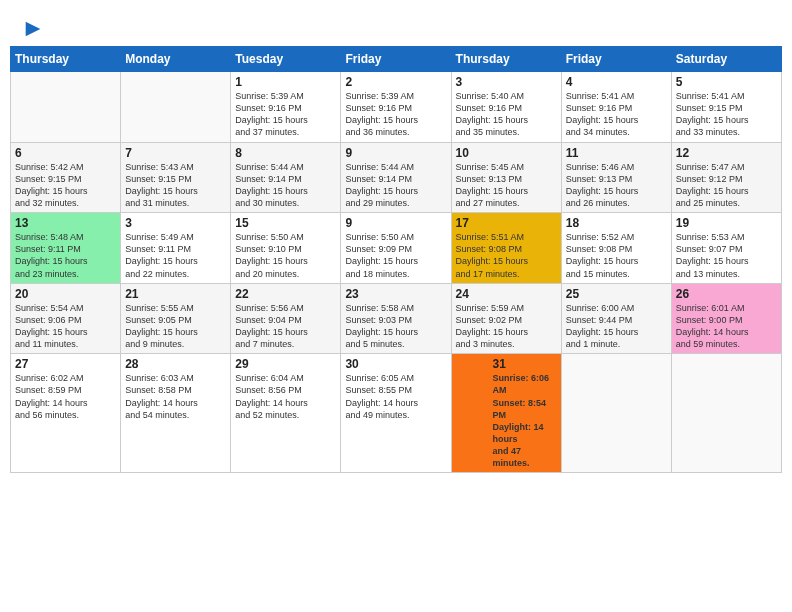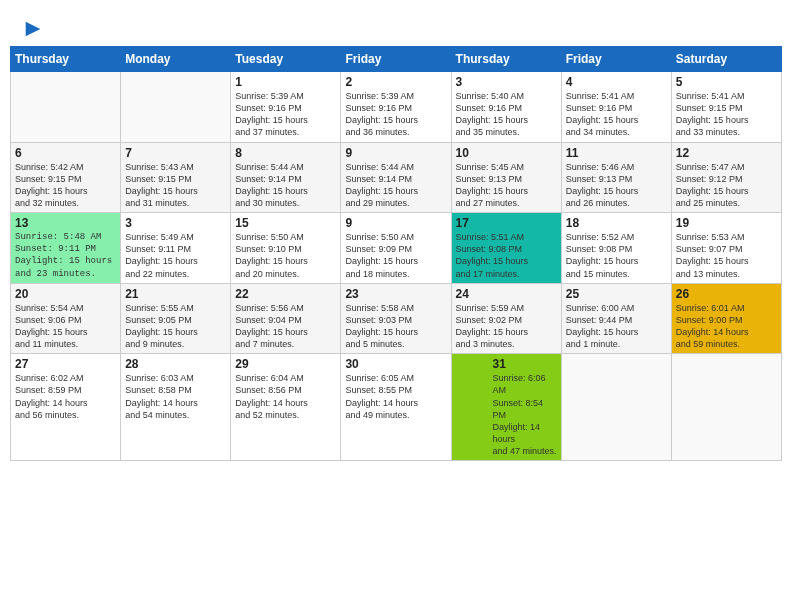--- a/index.html
+++ b/index.html
@@ -214,21 +214,21 @@
           <span class="day-number">12</span>
           <div class="day-info" style="white-space: pre-line;">Sunrise: 5:47 AM
 Sunset: 9:12 PM
 Daylight: 15 hours
 and 25 minutes.</div>
         </td>
       </tr>
       <tr>
         <td style="background: #86efac;">
           <span class="day-number">13</span>
-          <div class="day-info" style="white-space: pre-line; font-family: Liberation Mono, monospace;">Sunrise: 5:48 AM
+          <div class="day-info" style="white-space: pre-line;">Sunrise: 5:48 AM
 Sunset: 9:11 PM
 Daylight: 15 hours
 and 23 minutes.</div>
         </td>
         <td style="background: rgb(255, 255, 255);">
           <span class="day-number">3</span>
           <div class="day-info" style="white-space: pre-line;">Sunrise: 5:49 AM
 Sunset: 9:11 PM
 Daylight: 15 hours
 and 22 minutes.</div>
@@ -240,21 +240,21 @@
 Daylight: 15 hours
 and 20 minutes.</div>
         </td>
         <td style="background: rgb(255, 255, 255);">
           <span class="day-number">9</span>
           <div class="day-info" style="white-space: pre-line;">Sunrise: 5:50 AM
 Sunset: 9:09 PM
 Daylight: 15 hours
 and 18 minutes.</div>
         </td>
-        <td style="background: #14b8a6;">
+        <td style="background: #eab308;">
           <span class="day-number">17</span>
           <div class="day-info" style="white-space: pre-line;">Sunrise: 5:51 AM
 Sunset: 9:08 PM
 Daylight: 15 hours
 and 17 minutes.</div>
         </td>
         <td style="background: rgb(255, 255, 255);">
           <span class="day-number">18</span>
           <div class="day-info" style="white-space: pre-line;">Sunrise: 5:52 AM
 Sunset: 9:08 PM
@@ -305,21 +305,21 @@
 Daylight: 15 hours
 and 3 minutes.</div>
         </td>
         <td style="background: rgb(245, 245, 245);">
           <span class="day-number">25</span>
           <div class="day-info" style="white-space: pre-line;">Sunrise: 6:00 AM
 Sunset: 9:44 PM
 Daylight: 15 hours
 and 1 minute.</div>
         </td>
-        <td style="background: #eab308;">
+        <td style="background: #f9a8d4;">
           <span class="day-number">26</span>
           <div class="day-info" style="white-space: pre-line;">Sunrise: 6:01 AM
 Sunset: 9:00 PM
 Daylight: 14 hours
 and 59 minutes.</div>
         </td>
       </tr>
       <tr>
         <td style="background: rgb(255, 255, 255);">
           <span class="day-number">27</span>
@@ -342,23 +342,23 @@
 Daylight: 14 hours
 and 52 minutes.</div>
         </td>
         <td style="background: rgb(255, 255, 255);">
           <span class="day-number">30</span>
           <div class="day-info" style="white-space: pre-line;">Sunrise: 6:05 AM
 Sunset: 8:55 PM
 Daylight: 14 hours
 and 49 minutes.</div>
         </td>
-        <td style="background: #84cc16; padding-left: 41px;">
+        <td style="background: #f97316; padding-left: 41px;">
           <span class="day-number">31</span>
-          <div class="day-info" style="white-space: pre-line;">Sunrise: 6:06 AM
+          <div class="day-info" style="white-space: pre-line; font-weight: bold;">Sunrise: 6:06 AM
 Sunset: 8:54 PM
 Daylight: 14 hours
 and 47 minutes.</div>
         </td>
         <td class="empty-cell"></td>
         <td class="empty-cell"></td>
       </tr>
     </tbody>
 </table>
 

